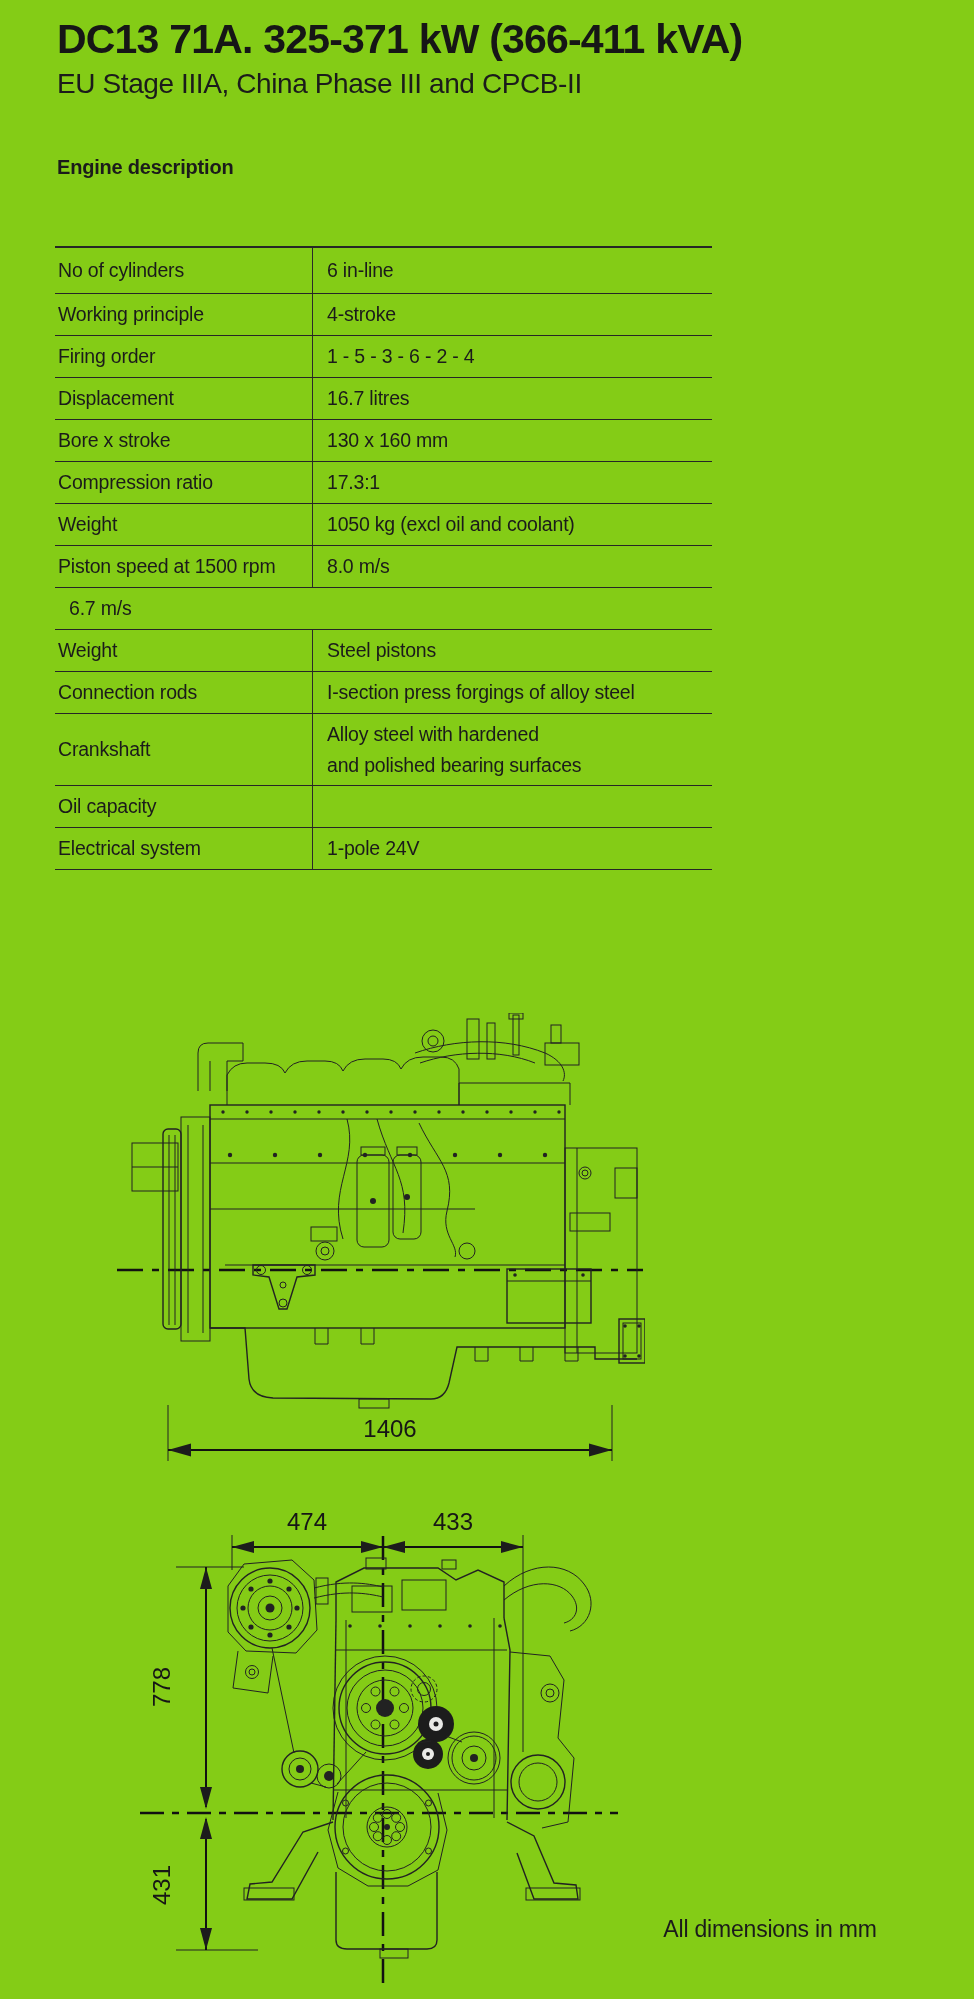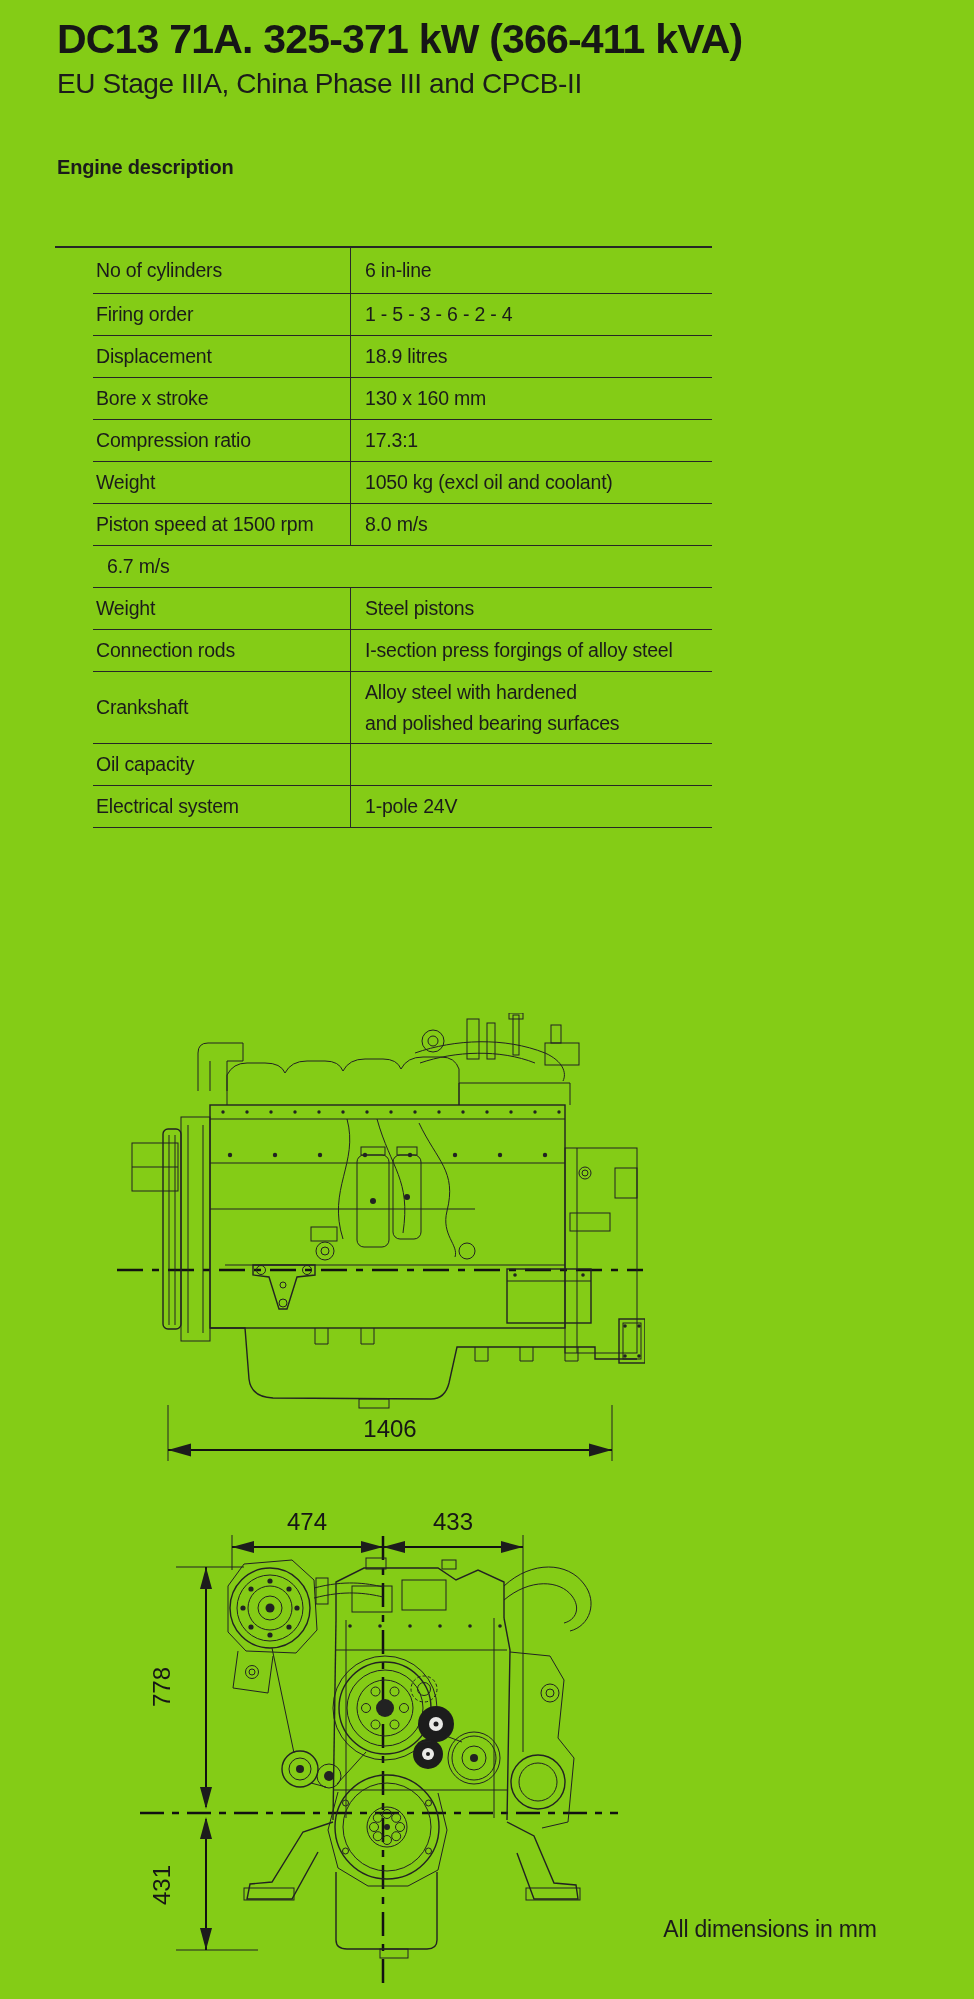--- a/index.html
+++ b/index.html
@@ -28,21 +28,20 @@
     font-size:20px;font-weight:700;letter-spacing:-0.2px;
   }
   .spec-table{
     position:absolute;left:55px;top:246px;width:657px;
     border-top:2px solid #262626;
   }
   .t-row{
     display:flex;align-items:center;
     height:41px;
     border-bottom:1.5px solid #262626;
-    margin-left:38px;
   }
   .t-row.first{height:45px;}
   .t-row.tall{height:71px;}
   .t-label{
     width:258px;flex:0 0 258px;align-self:stretch;
     display:flex;align-items:center;
     border-right:1.4px solid #2a2a2a;
     padding-left:3px;box-sizing:border-box;
     font-size:19.5px;letter-spacing:-0.2px;
   }
@@ -78,26 +77,30 @@
   <div class="subtitle">EU Stage IIIA, China Phase III and CPCB-II</div>
 
   <div class="tbl-heading">Engine description</div>
 
   <div class="spec-table">
     <div class="t-row first">
       <div class="t-label">No of cylinders</div>
       <div class="t-value">6 in-line</div>
     </div>
     <div class="t-row">
+      <div class="t-label">Working principle</div>
+      <div class="t-value">4-stroke</div>
+    </div>
+    <div class="t-row">
       <div class="t-label">Firing order</div>
       <div class="t-value">1 - 5 - 3 - 6 - 2 - 4</div>
     </div>
     <div class="t-row">
       <div class="t-label">Displacement</div>
-      <div class="t-value">18.9 litres</div>
+      <div class="t-value">16.7 litres</div>
     </div>
     <div class="t-row">
       <div class="t-label">Bore x stroke</div>
       <div class="t-value">130 x 160 mm</div>
     </div>
     <div class="t-row">
       <div class="t-label">Compression ratio</div>
       <div class="t-value">17.3:1</div>
     </div>
     <div class="t-row">

